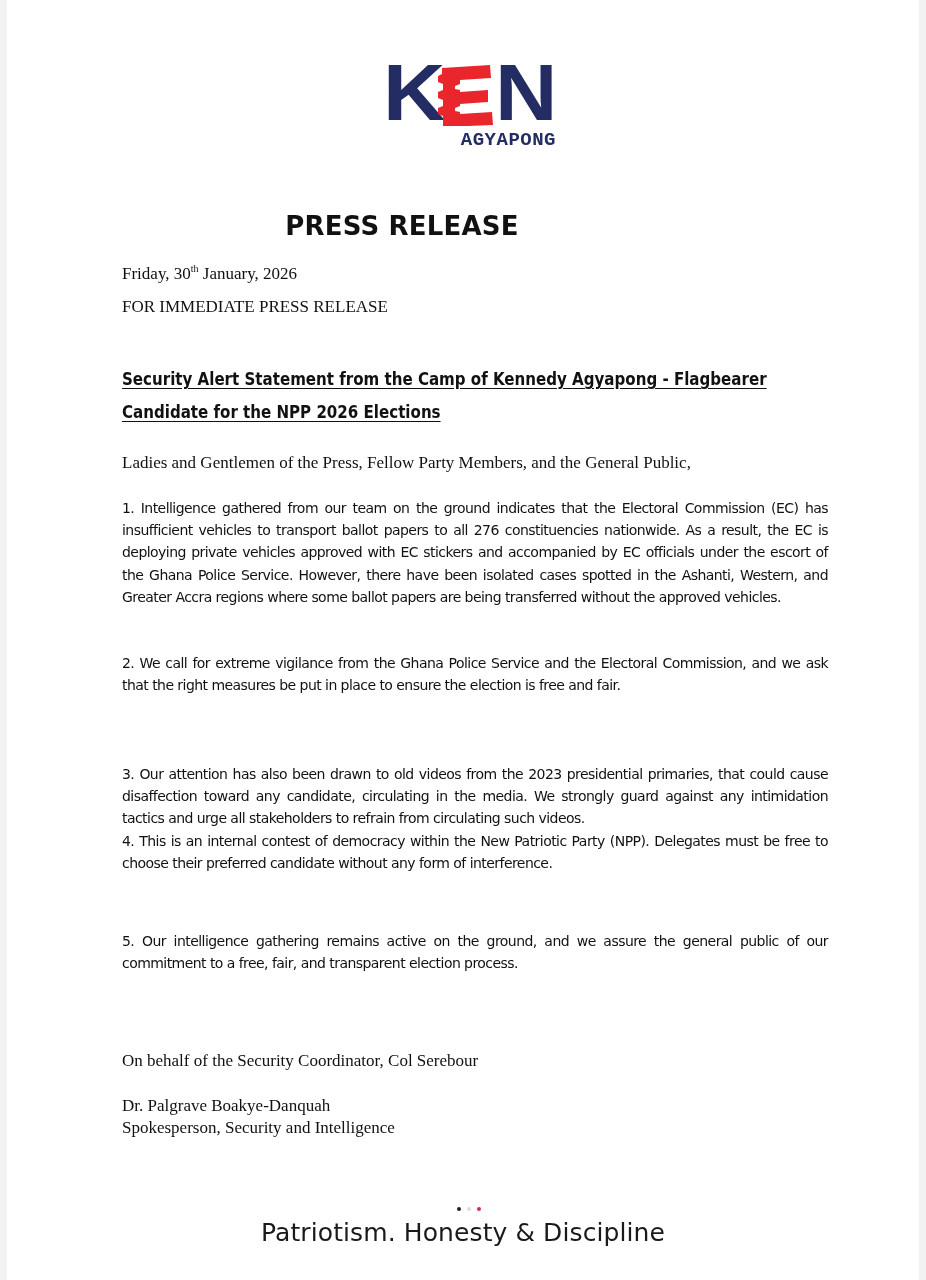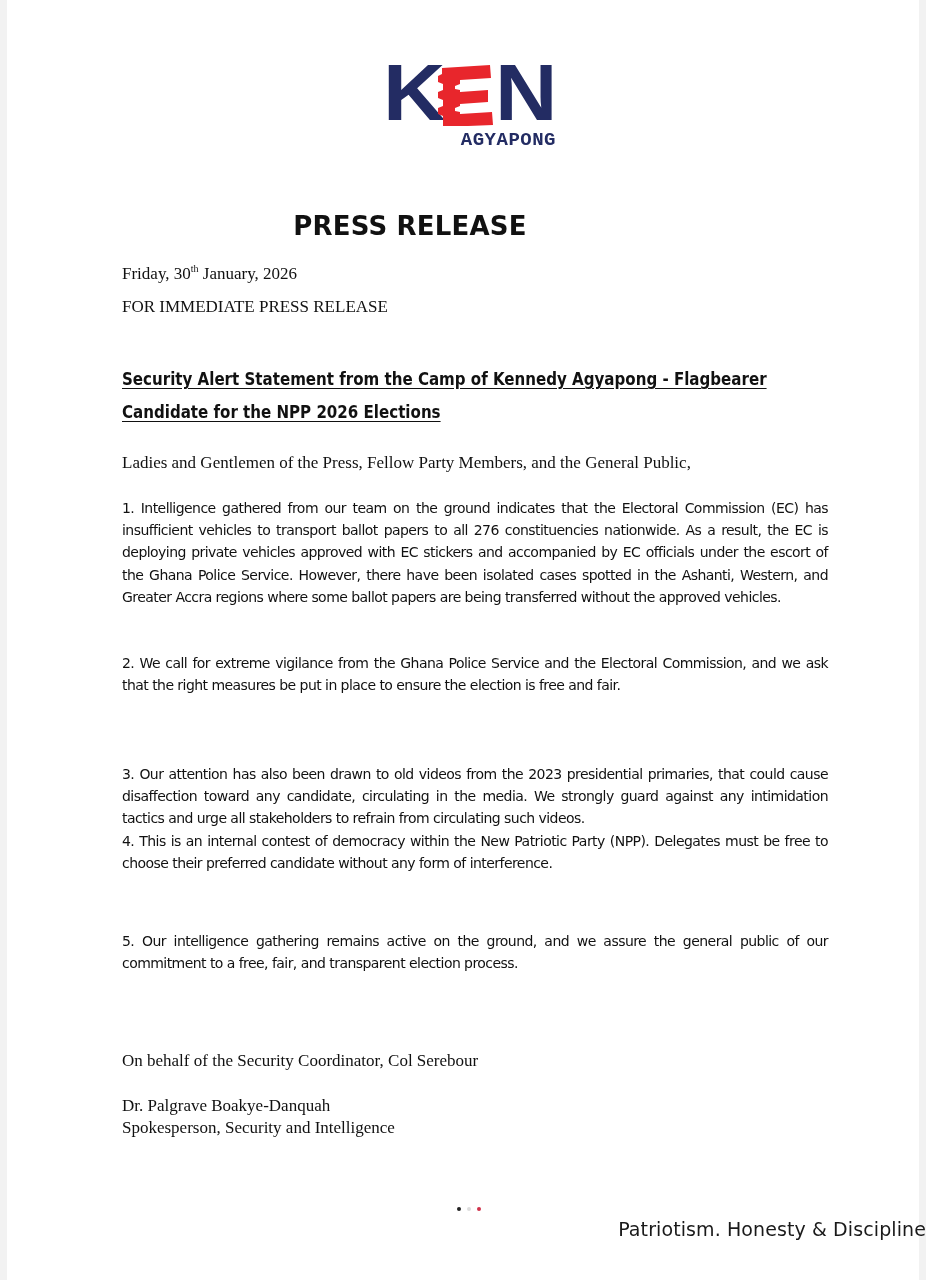--- a/index.html
+++ b/index.html
@@ -25,21 +25,21 @@
   .logo-n { position: absolute; left: 112px; top: 0; }
   .logo-k { position: absolute; left: 0; top: 0; }
   .logo-sub {
     position: absolute; left: 3px; top: 68px; width: 170px; text-align: right;
     font-family: Liberation Mono, monospace; font-weight: 900; font-size: 19px;
     color: #232c63; letter-spacing: 0.5px; line-height: 20px;
   }
   .title {
     position: absolute; left: 0; width: 788px; top: 211px; text-align: center;
     font-family: "DejaVu Sans", sans-serif; font-weight: bold; font-size: 26px;
-    letter-spacing: 0.2px; margin-left: 16px;
+    letter-spacing: 0.2px; margin-left: 8px;
   }
   .line {
     position: absolute; left: 115px;
     font-family: Liberation Serif, serif; font-size: 17px; line-height: 22px;
     white-space: nowrap;
   }
   .line sup { font-size: 10px; vertical-align: 7px; line-height: 0; }
   .subject {
     position: absolute; left: 115px; top: 363px; width: 710px;
     font-family: "DejaVu Sans Condensed", "DejaVu Sans", sans-serif;
@@ -50,22 +50,22 @@
   .para {
     position: absolute; left: 115px; width: 706px;
     font-family: "DejaVu Sans", sans-serif; font-size: 14px; line-height: 22.2px;
     text-align: justify; letter-spacing: -0.55px; word-spacing: 0px;
   }
   .footer-dots {
     position: absolute; top: 1207px; left: 450px; width: 30px; height: 6px;
   }
   .dot { position: absolute; top: 0; width: 4px; height: 4px; border-radius: 50%; }
   .footer-motto {
-    position: absolute; left: 0; width: 926px; top: 1218px; text-align: right;
-    font-family: "DejaVu Sans", sans-serif; font-size: 19px; color: #1a1a1a;
+    position: absolute; left: 0; width: 926px; top: 1218px; text-align: center;
+    font-family: "DejaVu Sans", sans-serif; font-size: 25px; color: #1a1a1a;
     letter-spacing: 0.1px;
   }
 </style>
 </head>
 <body>
 
 <div class="page">
 
   <div class="logo">
     <span class="logo-letter logo-k">K</span>

